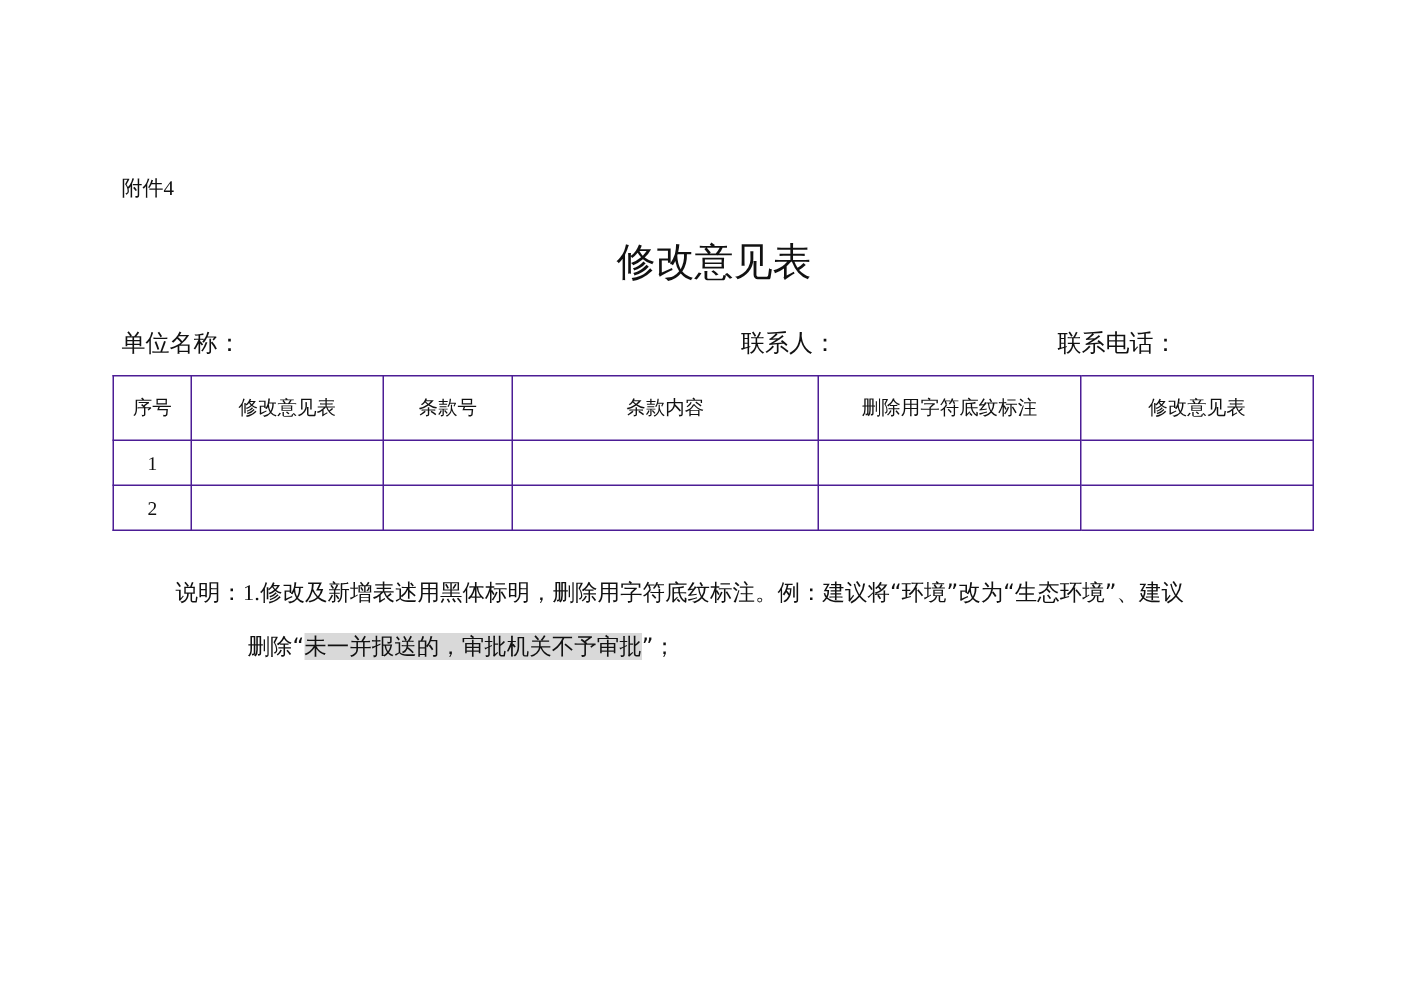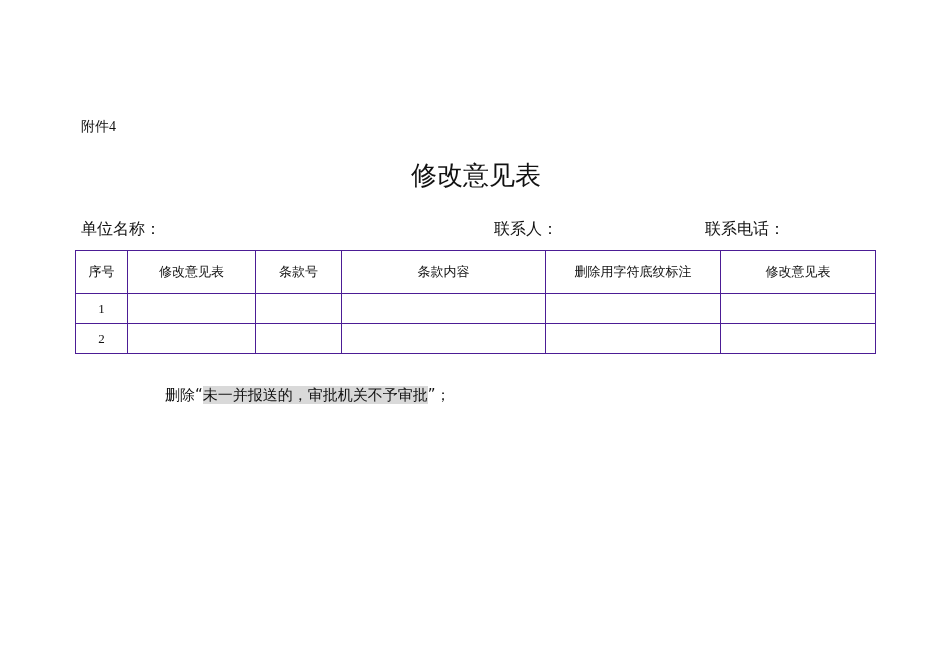--- a/index.html
+++ b/index.html
@@ -72,16 +72,19 @@
     <td></td>
     <td></td>
     <td></td>
     <td></td>
     <td></td>
   </tr>
 </tbody>
   </table>
 
 <div class="notes">
+  <div class="line">
+    <span>说明：</span><span class="serifnum">1.</span><span>修改及新增表述用黑体标明，删除用字符底纹标注。例：建议将“环境”改为“生态环境”、建议</span>
+  </div>
   <div class="line indent">
     <span>删除“</span><span class="shaded">未一并报送的，审批机关不予审批</span><span>”；</span>
   </div>
 </div>
 
 </body></html>

